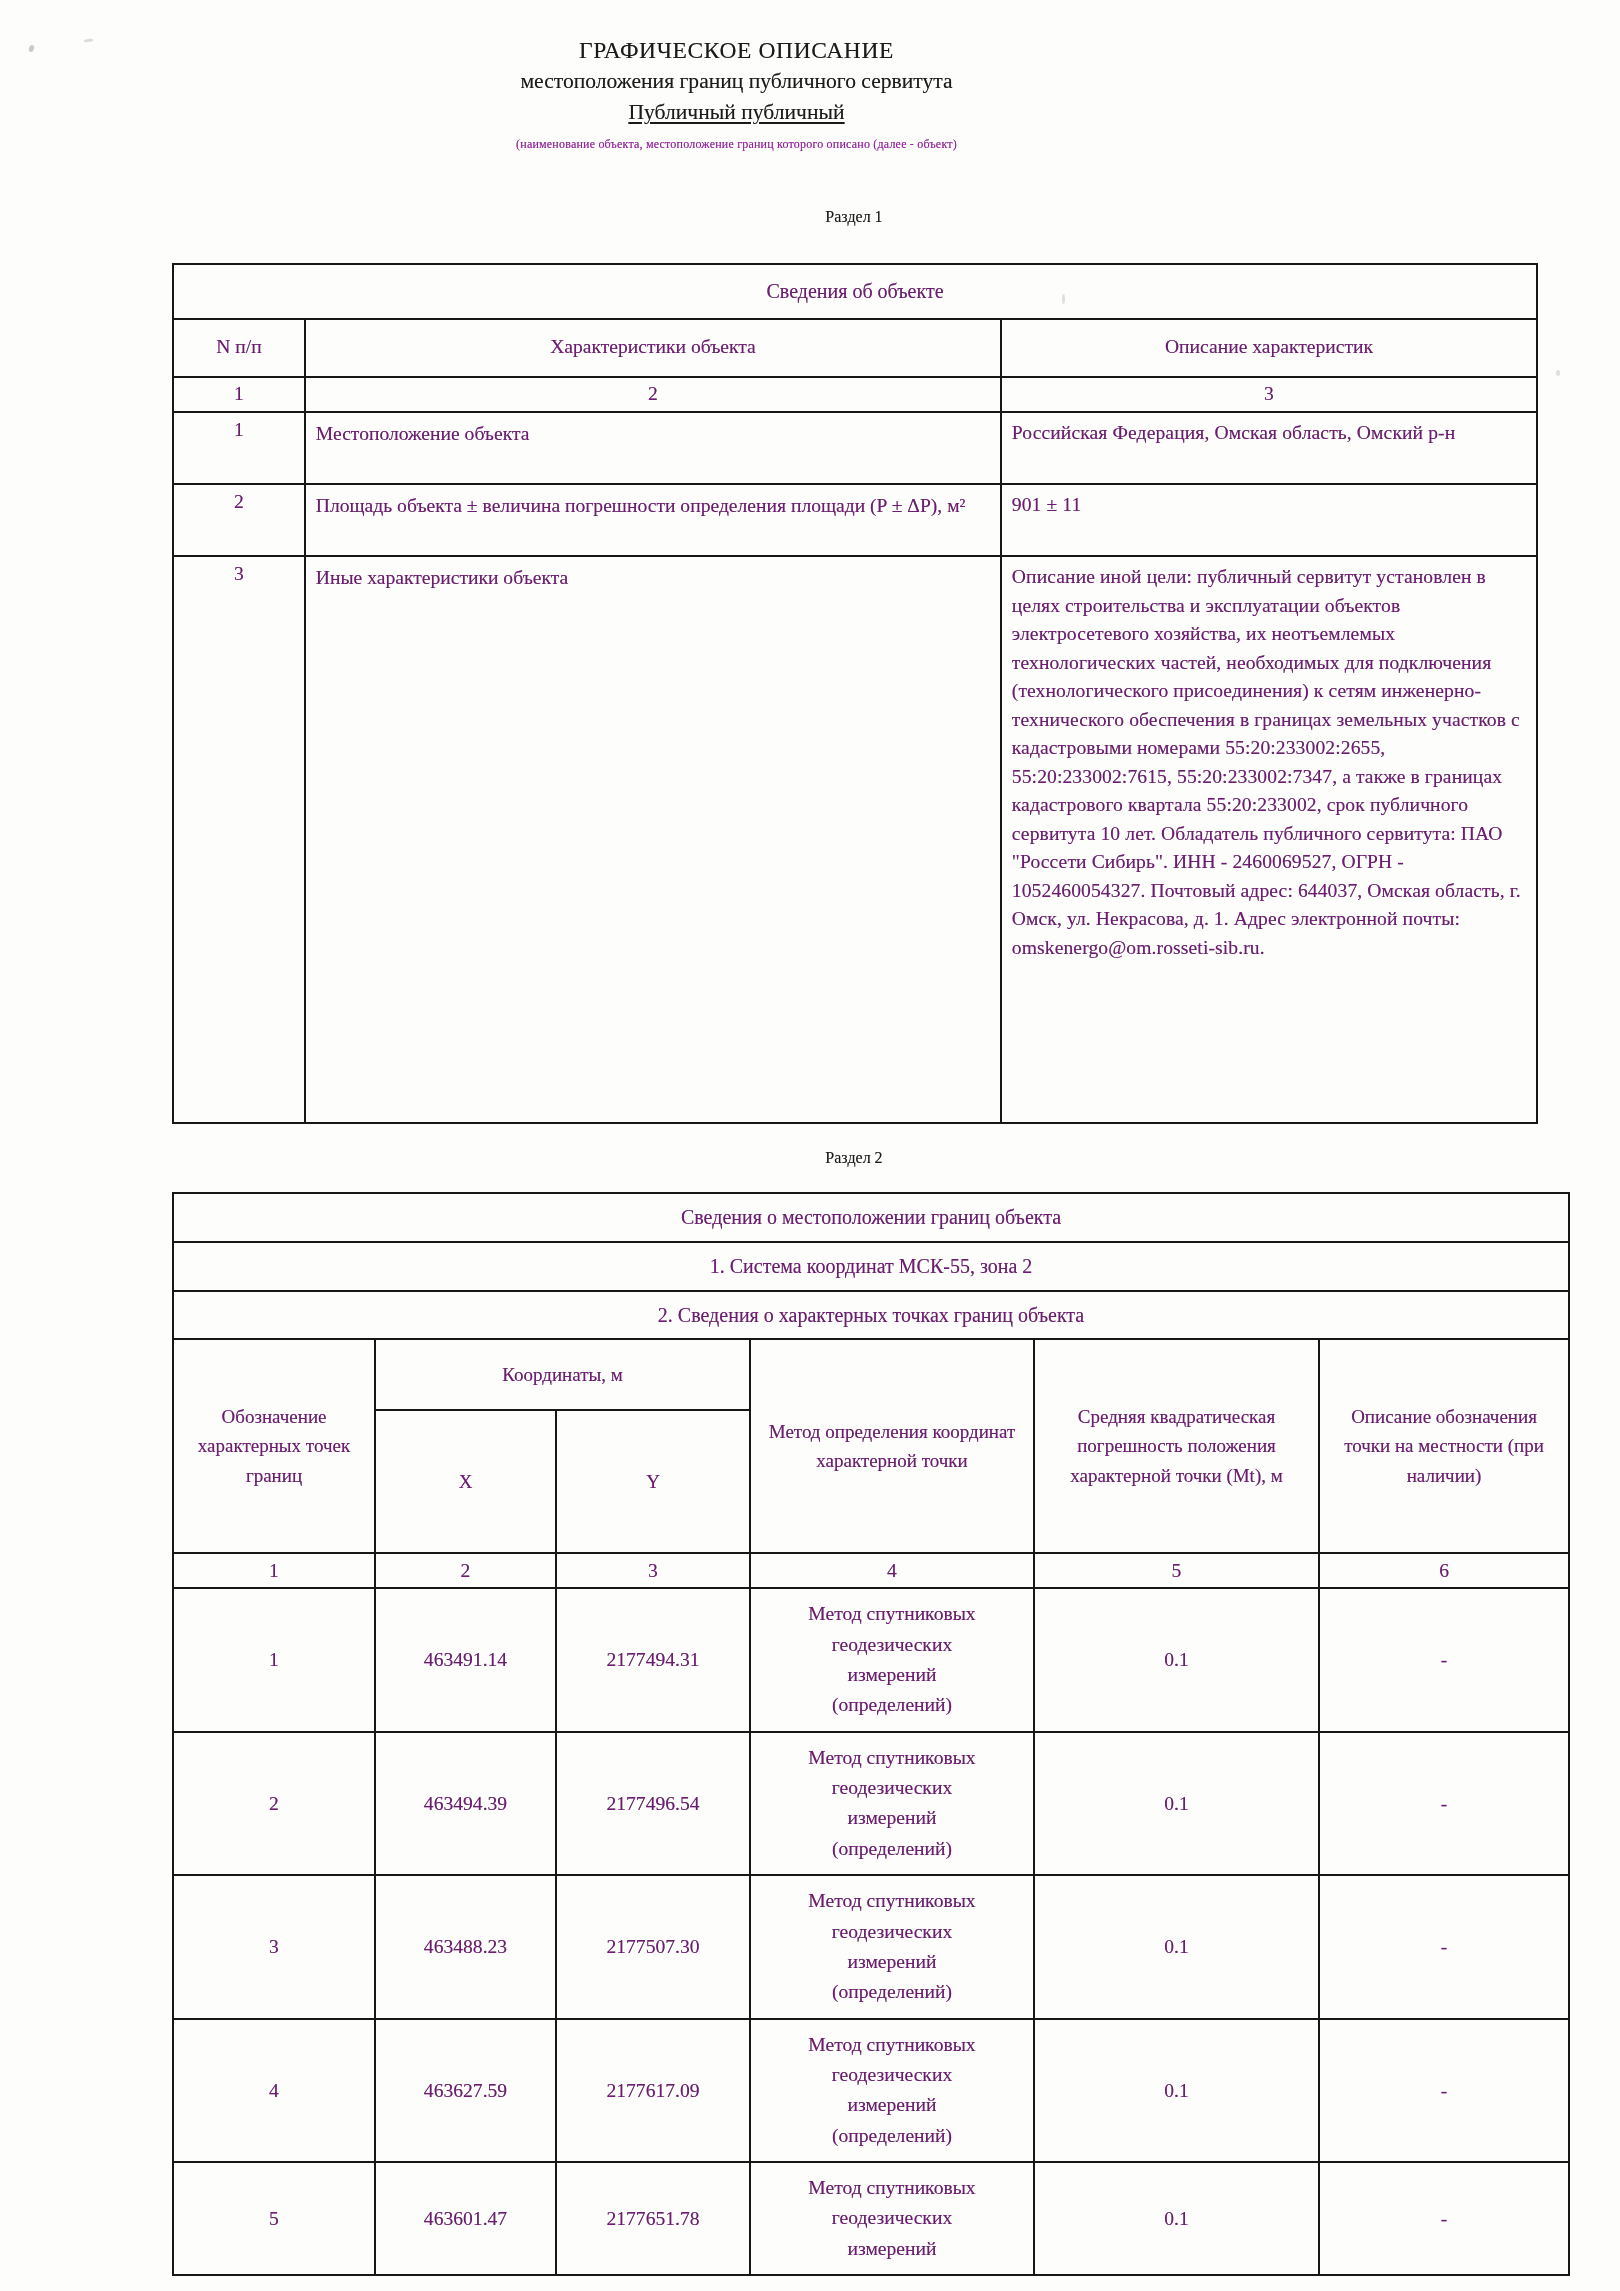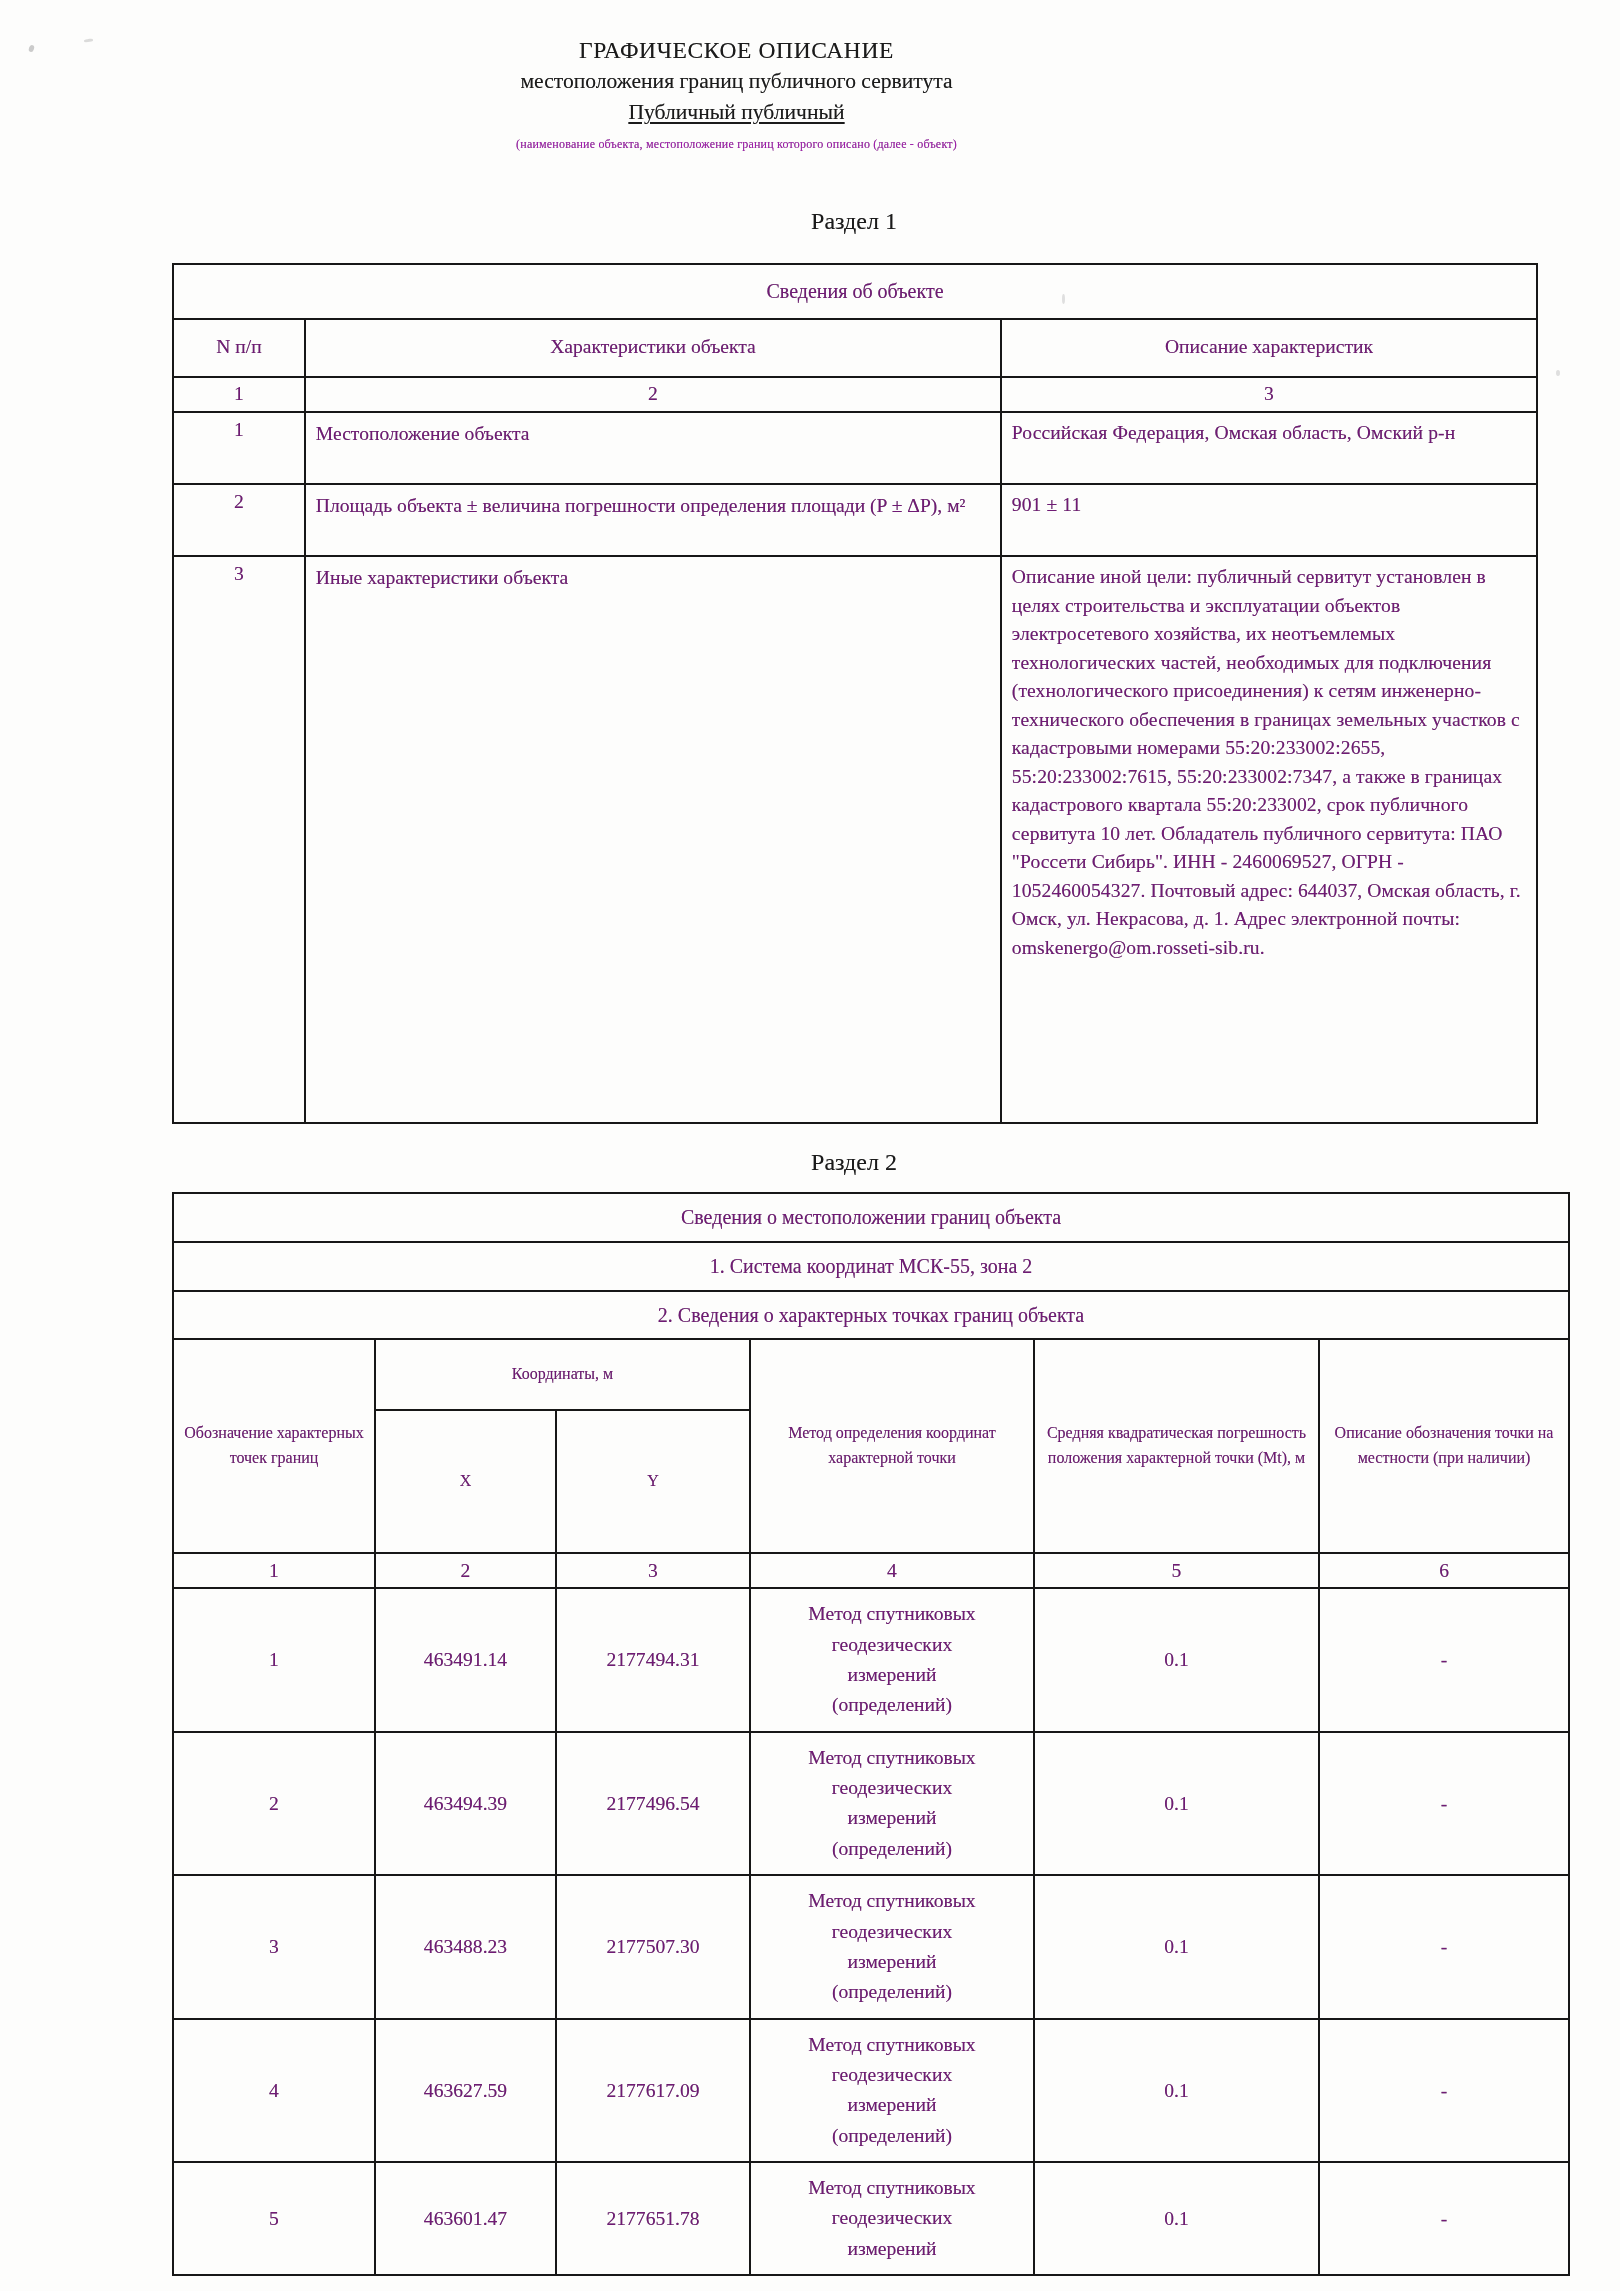--- a/index.html
+++ b/index.html
@@ -50,21 +50,21 @@
     margin-top: 8.8px;
     font-size: 12px;
     color: #a21caf;
     letter-spacing: 0.2px;
   }
   .section-heading {
     position: absolute;
     width: 1364px;
     left: 172px;
     text-align: center;
-    font-size: 24px;
+    font-size: 16px;
   }
   .section-heading.h1 { top: 208px; }
   .section-heading.h2 { top: 1149px; }
 
   table.doc {
     position: absolute;
     border-collapse: collapse;
     table-layout: fixed;
     font-size: 19.6px;
     color: #701a75;
@@ -120,21 +120,21 @@
     padding-top: 6.9px;
     line-height: 1.455;
     letter-spacing: 0.1px;
   }
   table.tbl1 tr.r1 { height: 72px; }
   table.tbl1 tr.r2 { height: 72px; }
   table.tbl1 tr.r3 { height: 567px; }
 
   table.tbl2 td { text-align: center; vertical-align: middle; line-height: 1.5; }
   table.tbl2 tr.band td { height: 39px; font-size: 20px; }
-  table.tbl2 tr.bighdr td { font-size: 16px; line-height: 1.55; }
+  table.tbl2 tr.bighdr td { font-size: 19px; line-height: 1.55; }
   table.tbl2 tr.coords-split td { height: 133px; }
   table.tbl2 tr.bighdr td.coords-cell { height: 61px; }
   table.tbl2 tr.pt { height: 133px; }
   table.tbl2 tr.pt.last { height: 94px; }
   table.tbl2 tr.pt td.method-cell { padding: 10px 35px; line-height: 1.55; }
   table.tbl2 tr:last-child td { border-bottom-width: 2.9px; }
 </style>
 </head>
 <body>
 

